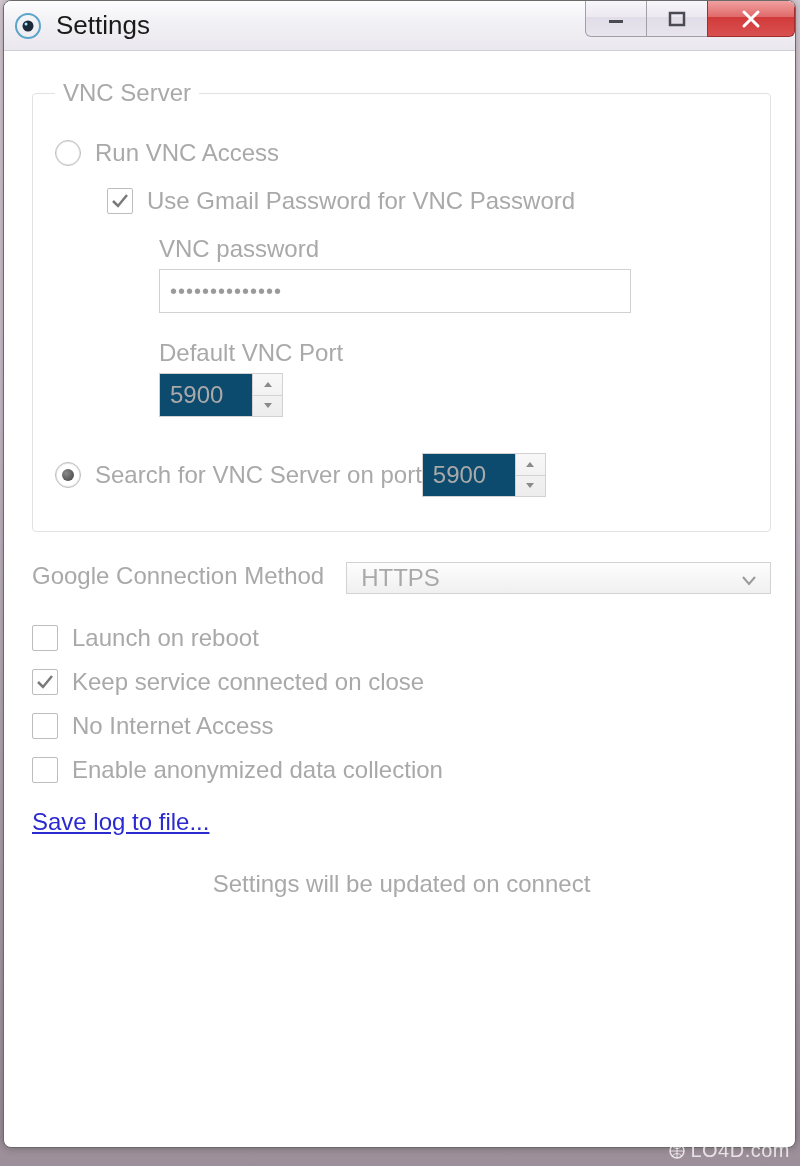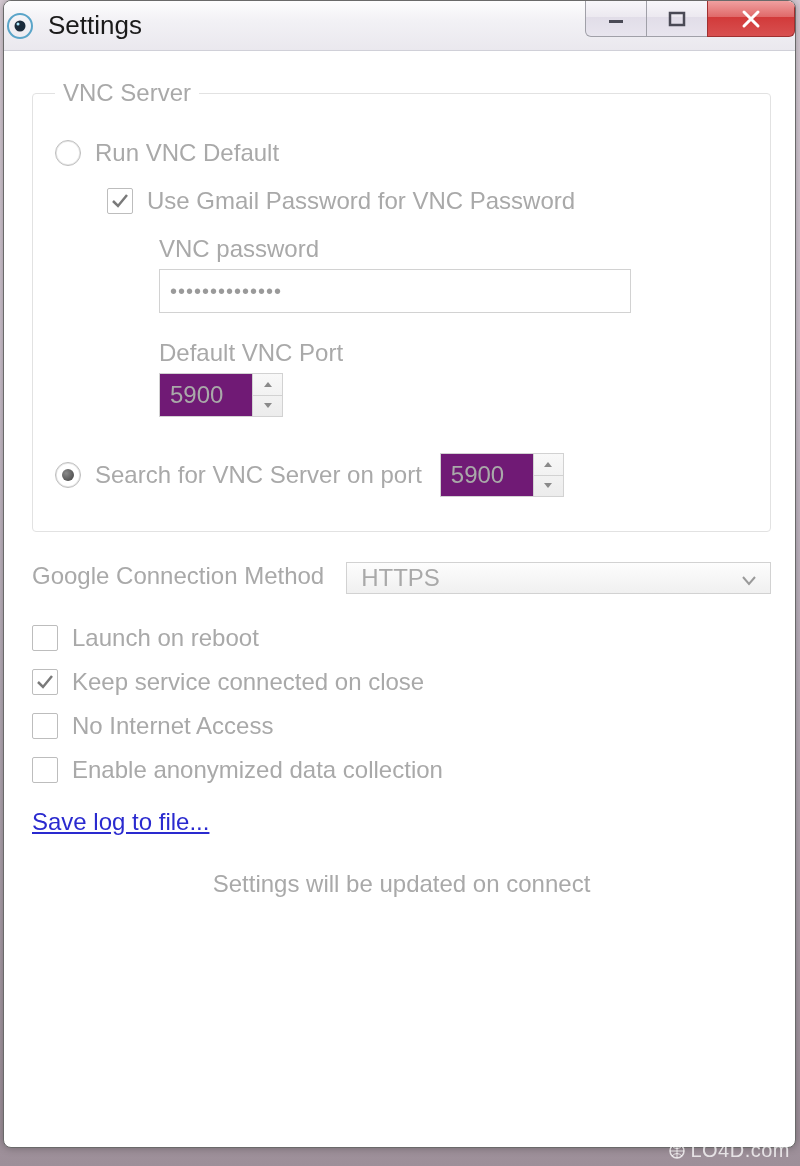--- a/index.html
+++ b/index.html
@@ -24,21 +24,21 @@
     border-radius: 8px;
     box-shadow: 0 0 8px rgba(0,0,0,0.3);
     overflow: hidden;
   }
   .titlebar {
     height: 50px;
     background: linear-gradient(to bottom, #fdfdfe 0%, #f2f1f5 40%, #eae8ee 100%);
     border-bottom: 1px solid #d0d0d8;
     display: flex;
     align-items: center;
-    padding-left: 2px;
+    padding-left: 10px;
     position: relative;
   }
   .app-icon {
     width: 28px;
     height: 28px;
     margin-right: 14px;
   }
   .title-text {
     font-size: 26px;
     color: #1a1a1a;
@@ -124,21 +124,21 @@
     padding: 0 10px;
     font-size: 20px;
     color: #9a9a9a;
     font-family: inherit;
   }
   .pw-input { width: 472px; margin-top: 6px; letter-spacing: 1px; }
   .spinner {
     display: inline-flex;
     border: 1px solid #d2d2d2;
     height: 44px;
-    background: #701a75;
+    background: #0c4a6e;
   }
   .spinner .val {
     width: 92px;
     padding: 0 10px;
     font-size: 24px;
     color: #a9a9a9;
     display: flex;
     align-items: center;
   }
   .spinner .arrows {
@@ -158,21 +158,21 @@
   .sublabel {
     font-size: 24px;
     color: #a9a9a9;
     margin-top: 20px;
   }
   .row-search {
     display: flex;
     align-items: center;
     margin-top: 36px;
   }
-  .row-search .lbl { margin-right: 18px; }
+  .row-search .lbl { }
   .row-conn {
     display: flex;
     align-items: flex-start;
     margin-bottom: 30px;
   }
   .row-conn .lbl { margin-right: 22px; }
   .dropdown {
     flex: 1;
     height: 32px;
     border: 1px solid #d2d2d2;
@@ -246,21 +246,21 @@
       </div>
     </div>
   </div>
 
   <div class="client">
     <fieldset class="groupbox">
       <legend>VNC Server</legend>
 
       <div class="row">
         <span class="radio"></span>
-        <span class="lbl">Run VNC Default</span>
+        <span class="lbl">Run VNC Access</span>
       </div>
 
       <div class="row indent1" style="margin-top:20px">
         <span class="check checked">
           <svg width="20" height="20">
               <path d="M3 10 L8 15 L17 4" stroke="#7a7a7a" stroke-width="2.5" fill="none"></path>
             </svg>
         </span>
         <span class="lbl">Use Gmail Password for VNC Password</span>
       </div>

